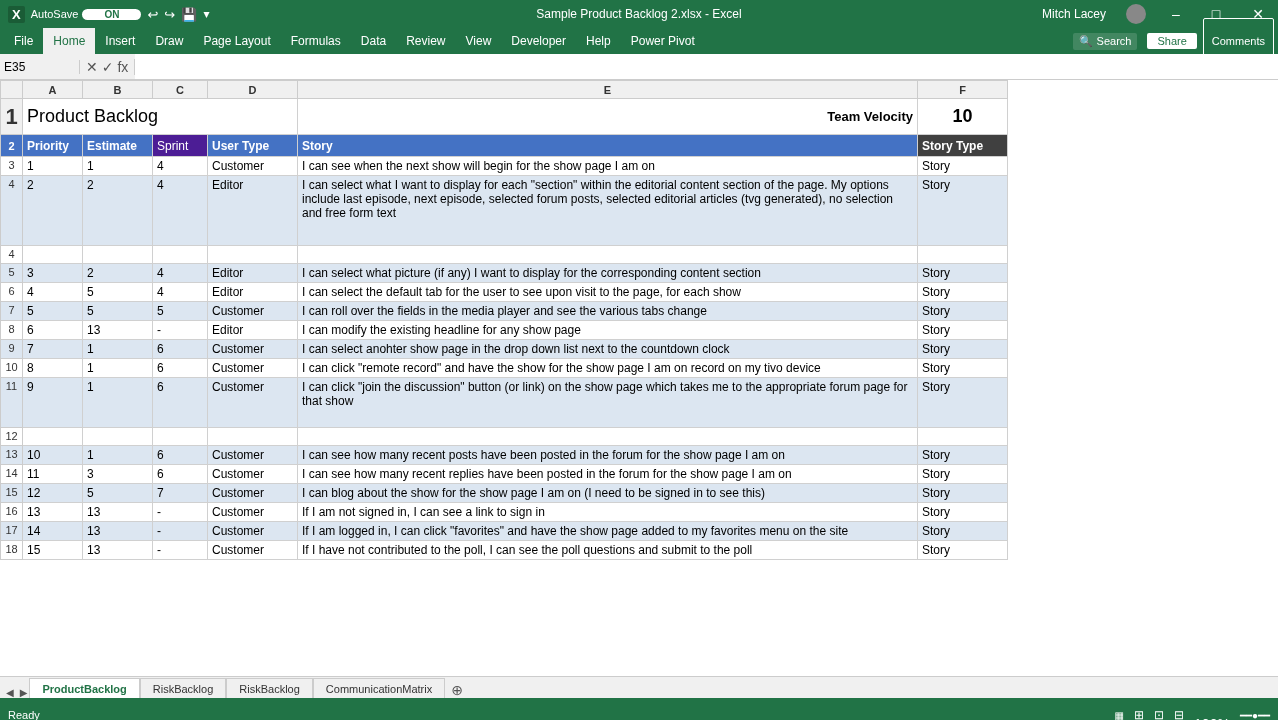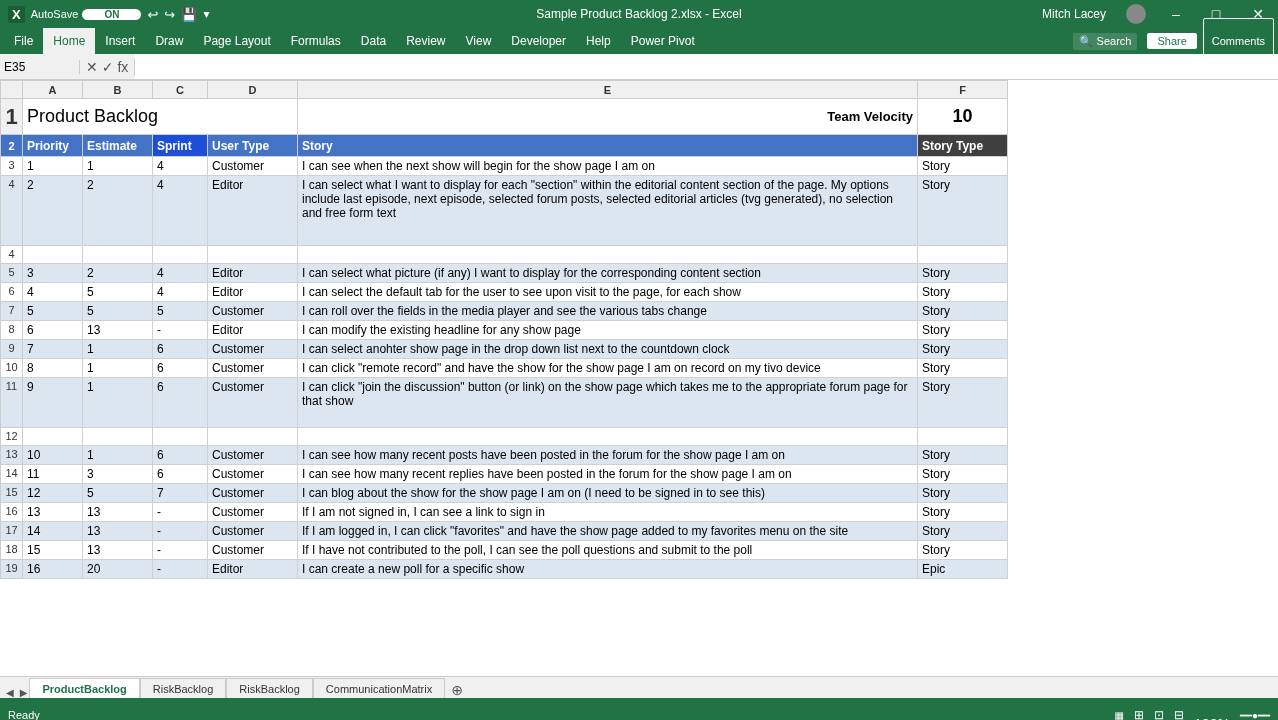--- a/index.html
+++ b/index.html
@@ -303,21 +303,21 @@
         <td class="row-header">1</td>
         <td colspan="4" style="font-size:18px;font-weight:normal;">Product Backlog</td>
         <td style="font-weight:bold;font-size:13px;text-align:right;vertical-align:middle;">Team Velocity</td>
         <td style="font-size:18px;font-weight:bold;text-align:center;vertical-align:middle;">10</td>
       </tr>
 
       <tr class="header-row">
         <td class="row-header">2</td>
         <td style="background:#4472c4;color:white;font-weight:bold;">Priority</td>
         <td style="background:#4472c4;color:white;font-weight:bold;">Estimate</td>
-        <td style="background:#1d4ed8;color:white;font-weight:bold;">Sprint</td>
+        <td style="background:#4c1d95;color:white;font-weight:normal;">Sprint</td>
         <td style="background:#4472c4;color:white;font-weight:bold;">User Type</td>
         <td style="background:#4472c4;color:white;font-weight:bold;">Story</td>
         <td style="background:#404040;color:white;font-weight:bold;">Story Type</td>
       </tr>
 
       <tr class="data-row">
         <td class="row-header">3</td>
         <td>1</td>
         <td>1</td>
         <td>4</td>
@@ -479,29 +479,20 @@
       <tr class="data-row">
         <td class="row-header">18</td>
         <td>15</td>
         <td>13</td>
         <td>-</td>
         <td>Customer</td>
         <td>If I have not contributed to the poll, I can see the poll questions and submit to the poll</td>
         <td>Story</td>
       </tr>
 
-      <tr class="data-row">
-        <td class="row-header">19</td>
-        <td>16</td>
-        <td>20</td>
-        <td>-</td>
-        <td>Editor</td>
-        <td>I can create a new poll for a specific show</td>
-        <td>Epic</td>
-      </tr>
     </tbody>
   </table>
 </div>
 
 <div class="tab-bar">
   <div style="display:flex;align-items:center;gap:2px;">
     <span style="font-size:10px;cursor:pointer;color:#555;padding:0 2px;">◀</span>
     <span style="font-size:10px;cursor:pointer;color:#555;padding:0 2px;">▶</span>
   </div>
   <div class="sheet-tab active">ProductBacklog</div>

